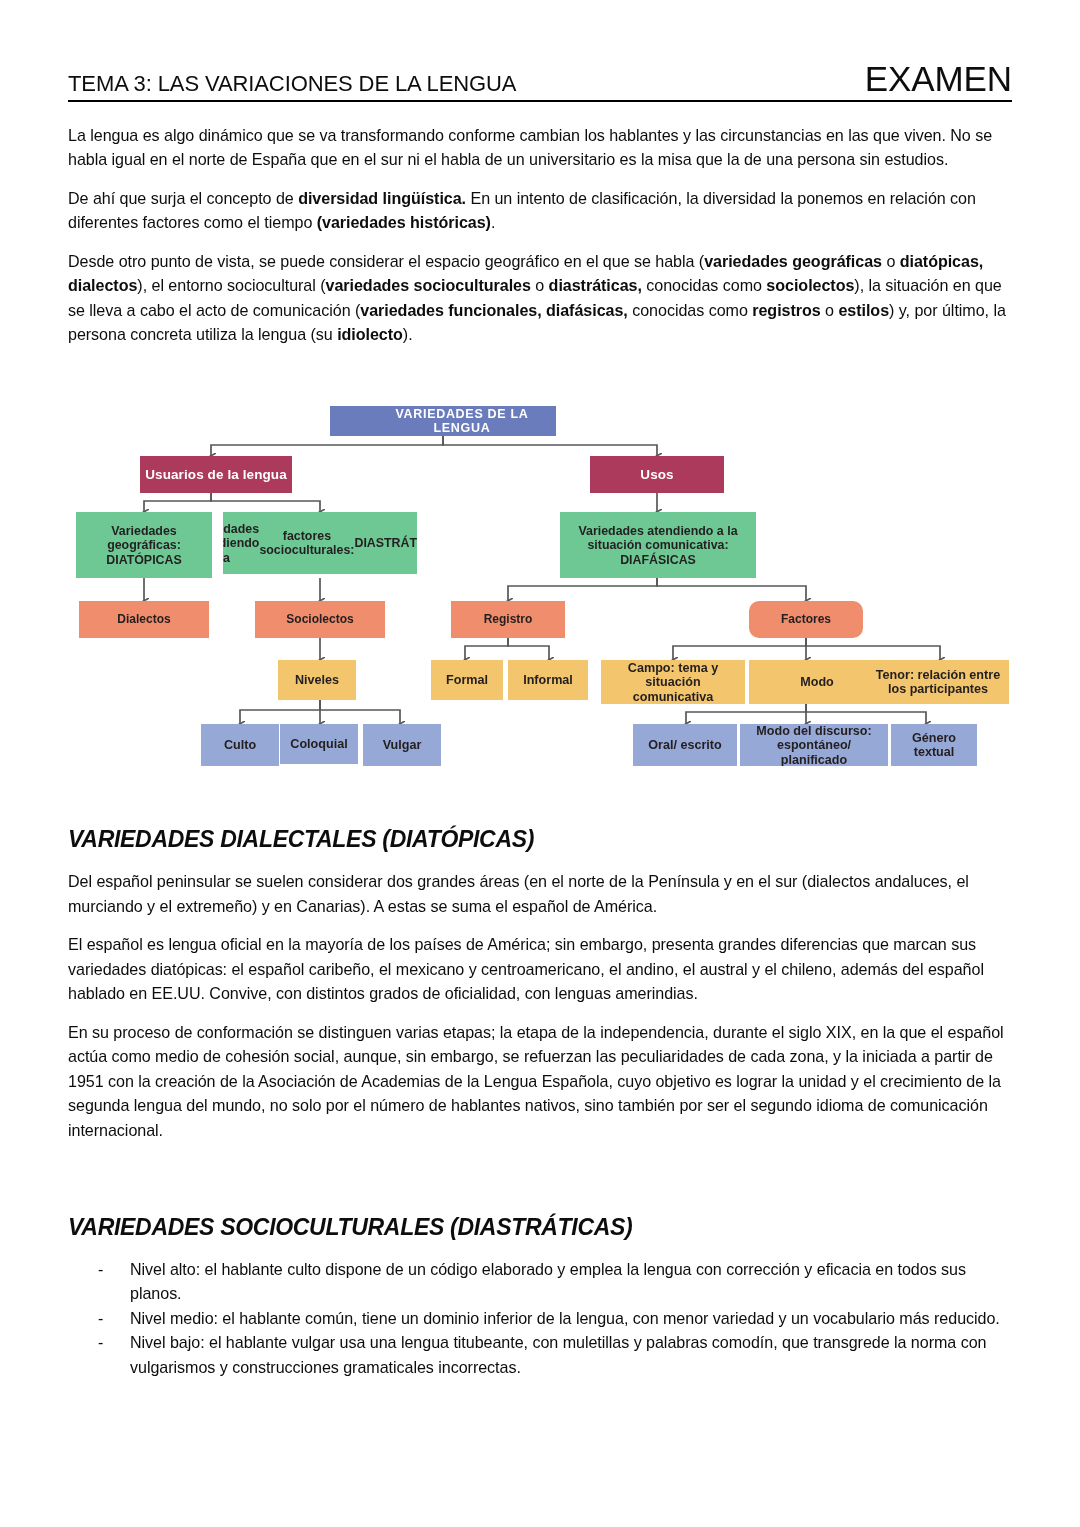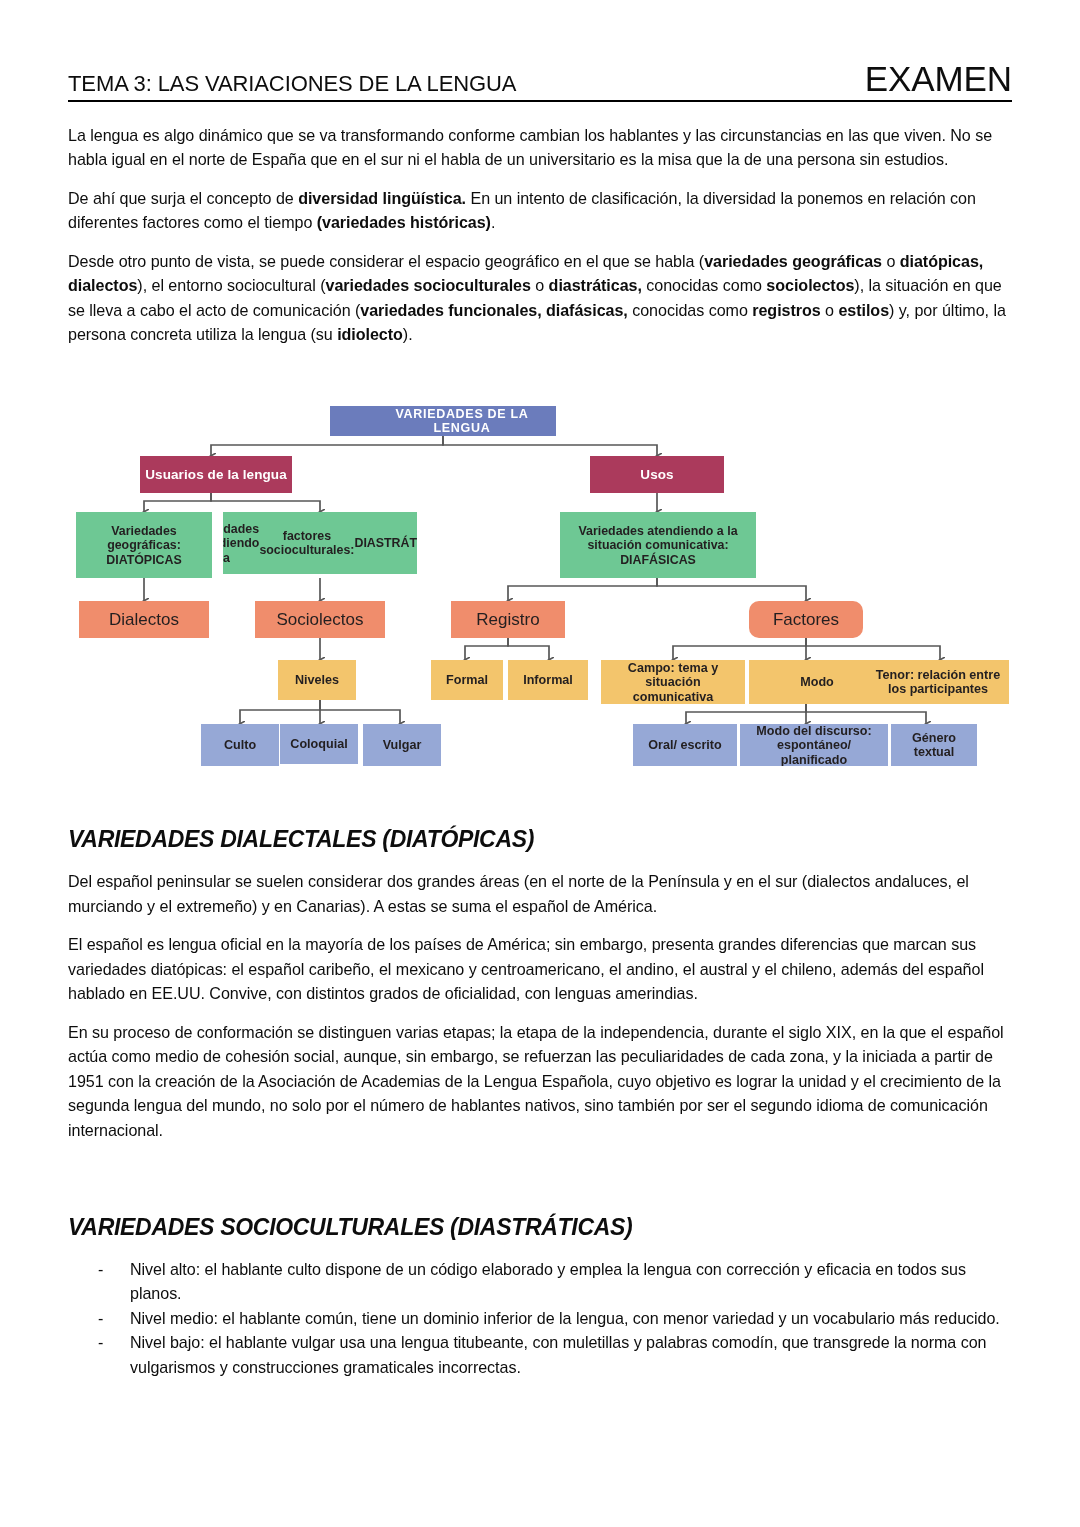--- a/index.html
+++ b/index.html
@@ -130,22 +130,22 @@
     letter-spacing: 0.1px;
   }
   .n-green {
     background: #6ec894;
     font-size: 12.4px;
     font-weight: 600;
   }
   .n-green b { font-weight: bold; }
   .n-salmon {
     background: #f08d6c;
-    font-size: 17px;
-    font-weight: 400;
+    font-size: 12px;
+    font-weight: 700;
   }
   .n-yellow {
     background: #f3c56c;
     font-size: 12.6px;
     font-weight: 600;
   }
   .n-blue {
     background: #96a8d6;
     font-size: 12.6px;
     font-weight: 600;

